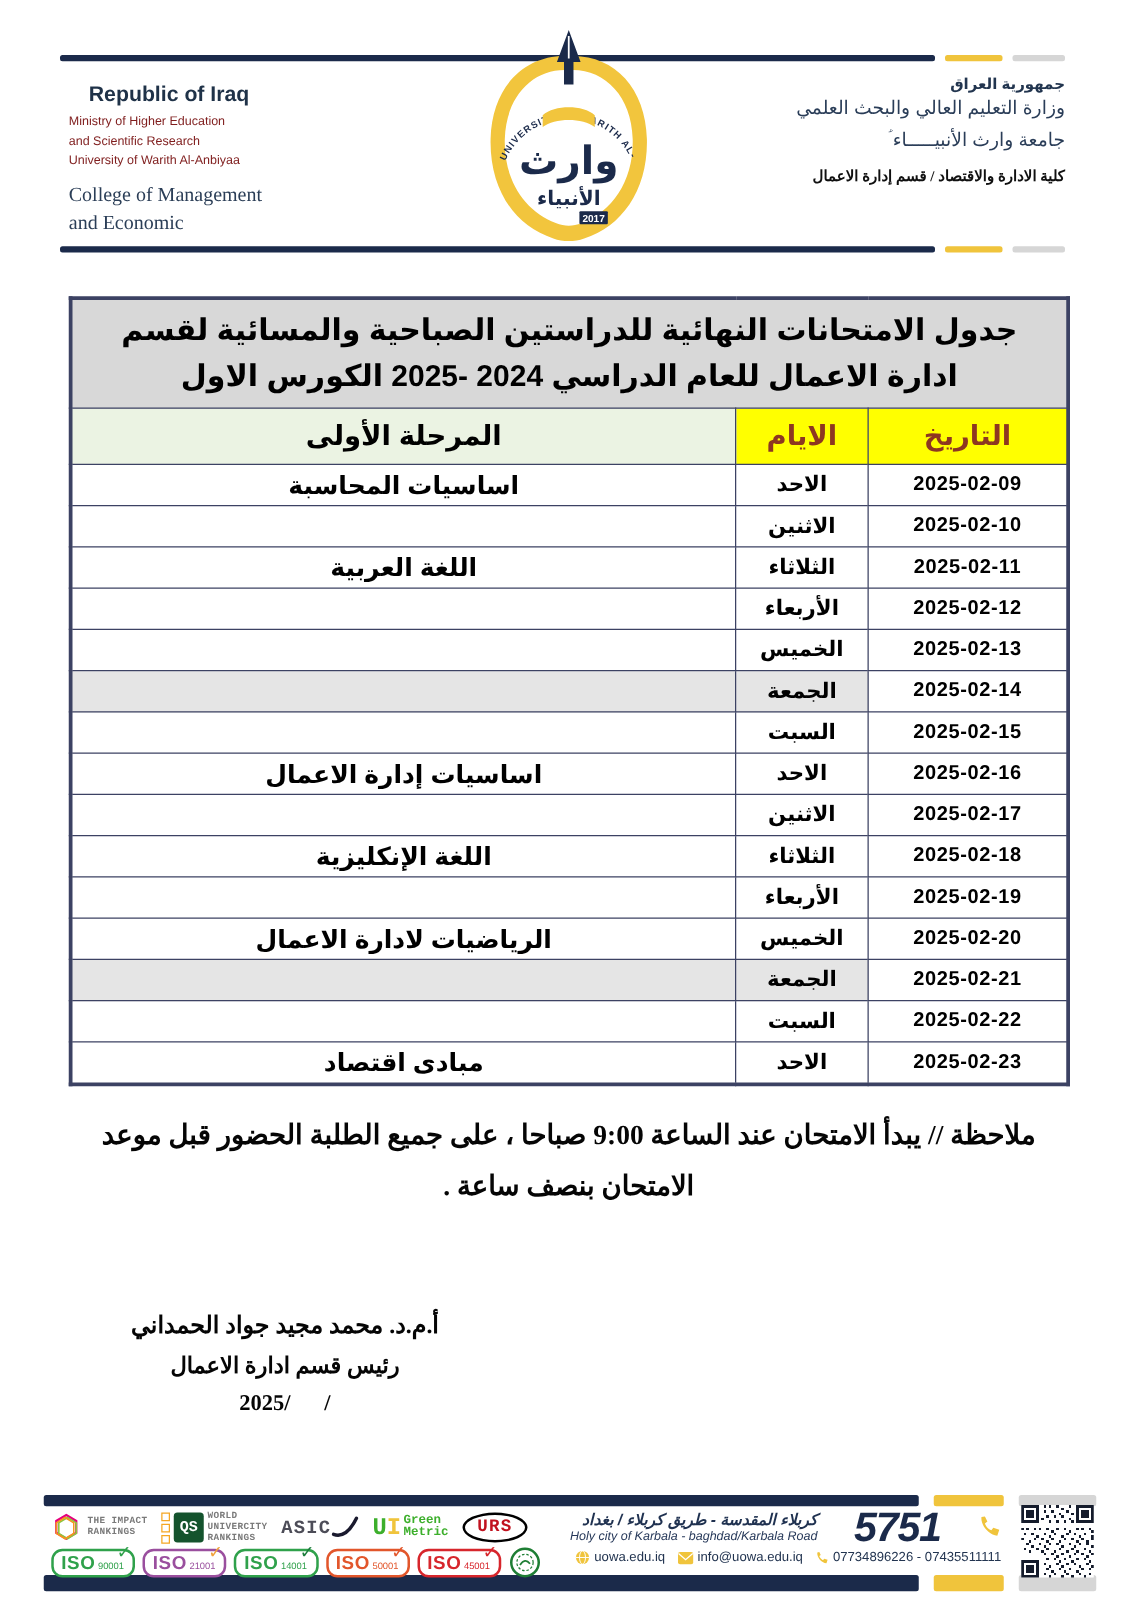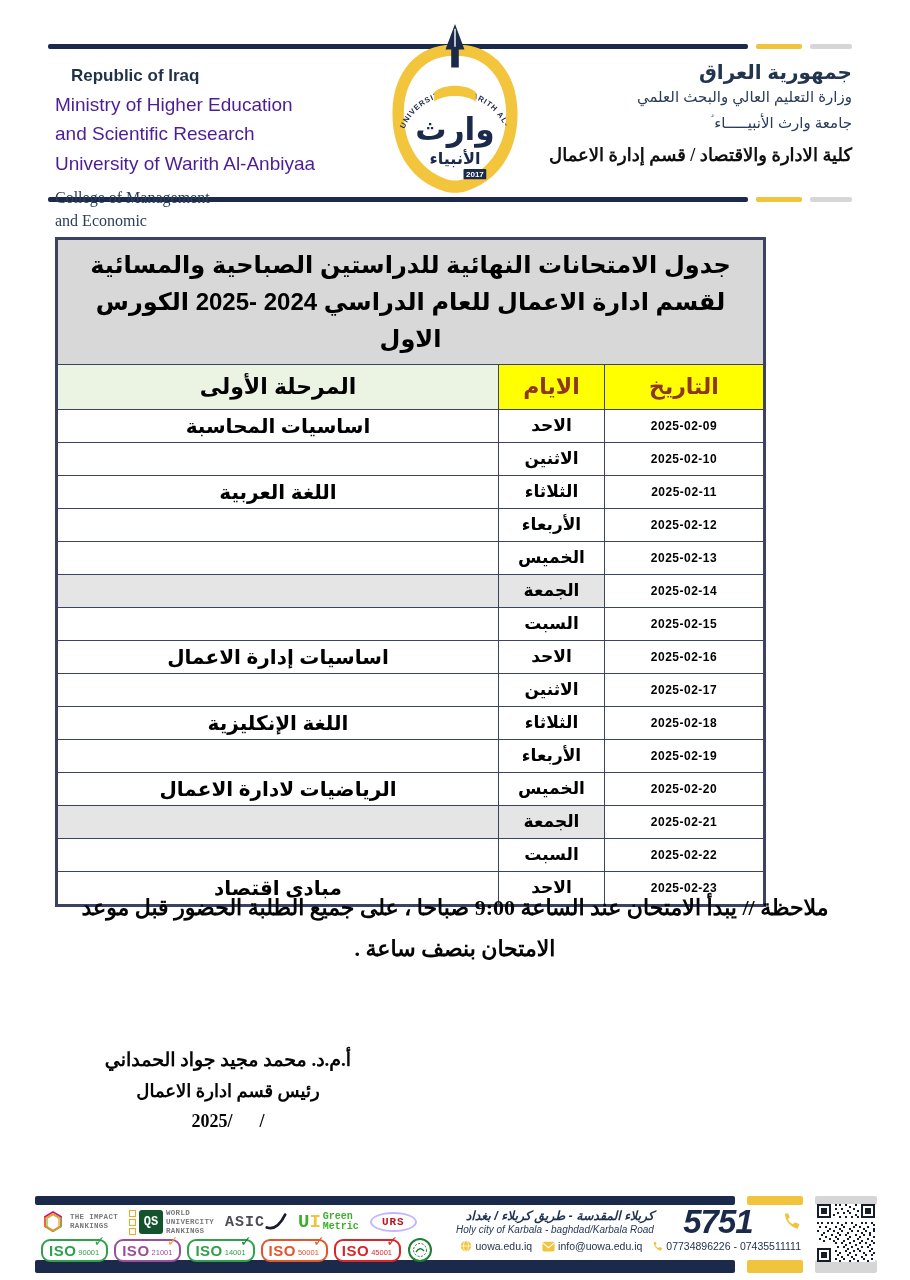--- a/index.html
+++ b/index.html
@@ -8,42 +8,42 @@
 
   
   .seg{position:absolute;height:5px;border-radius:2px;}
   .seg.navy{background:#1b2a4a;}
   .seg.yellow{background:#f0c43c;}
   .seg.gray{background:#d6d6d6;}
 
   
   .hdr-left{position:absolute;left:55px;top:66px;}
   .hl1{font-weight:bold;font-size:17px;color:#1f3248;margin-bottom:4px;margin-left:16px;}
-  .hl{font-size:19px;color:#4c1d95;line-height:1.55;}
+  .hl{font-size:10px;color:#7f1d1d;line-height:1.55;}
   .hl-serif{font-family:"Liberation Serif","DejaVu Serif",serif;font-size:16px;color:#2b3e57;line-height:1.4;margin-top:9px;}
 
   .hdr-right{position:absolute;right:58px;top:60px;text-align:right;direction:rtl;}
-  .hr1{font-weight:bold;font-size:20px;color:#22354f;}
+  .hr1{font-weight:bold;font-size:12px;color:#22354f;}
   .hr2{font-size:15px;color:#2a3d58;line-height:1.7;}
-  .hr4{font-weight:bold;font-size:18px;color:#101010;margin-top:9px;
+  .hr4{font-weight:bold;font-size:12px;color:#101010;margin-top:9px;
        font-family:"Liberation Serif","DejaVu Serif",serif;}
 
   .logo{position:absolute;left:380px;top:24px;width:150px;height:180px;}
 
   
-  table.sched{position:absolute;left:55px;top:237px;width:711px;border-collapse:collapse;
+  table.sched{position:absolute;left:55px;top:237px;width:801px;border-collapse:collapse;
               direction:rtl;table-layout:fixed;}
   table.sched,table.sched td{border:1.6px solid #3c4263;}
   table.sched{border:3px solid #3c4263;}
   td.t-title{background:#d8d8d8;font-weight:bold;font-size:24px;text-align:center;
              padding:6px 16px;line-height:1.55;height:64px;}
   .h-date,.h-day{background:#ffff00;color:#8d3721;font-weight:bold;font-size:22px;
                  text-align:center;height:42px;}
   .h-stage{background:#ebf3e3;color:#000;font-weight:bold;font-size:22px;text-align:center;}
-  td.c-date{font-size:12px;font-weight:bold;text-align:center;letter-spacing:.5px;height:30px;}
+  td.c-date{font-size:16px;font-weight:bold;text-align:center;letter-spacing:.5px;height:30px;}
   td.c-day{font-size:17px;font-weight:bold;text-align:center;}
   td.c-sub{font-size:20px;font-weight:bold;text-align:center;}
   tr.holiday td.c-sub,tr.holiday td.c-day{background:#e5e5e5;}
 
   
   .note{position:absolute;left:48px;top:888px;width:814px;direction:rtl;text-align:center;
         font-family:"Liberation Serif","DejaVu Serif",serif;font-weight:bold;font-size:22px;
         line-height:1.85;color:#050505;}
   .sig{position:absolute;left:68px;top:1048px;width:320px;direction:rtl;text-align:center;
        font-family:"Liberation Serif","DejaVu Serif",serif;font-weight:bold;color:#050505;}
@@ -62,22 +62,22 @@
   .qs-sq{width:24px;height:24px;background:#14532d;border-radius:3px;color:#fff;font-weight:bold;
          font-size:12px;display:flex;align-items:center;justify-content:center;}
   .qs-dots{display:flex;flex-direction:column;gap:2px;}
   .qs-dots i{width:5px;height:5px;border:1.4px solid #f5a623;display:block;}
   .asic{display:flex;align-items:center;}
   .asic-t{font-size:15px;font-weight:bold;color:#4c4c57;letter-spacing:1px;}
   .gm{display:flex;align-items:center;gap:2px;}
   .gm-ui b{font-size:19px;}
   .gm-u{color:#3daf2c;}.gm-i{color:#f0c43c;}
   .gm-txt{font-size:10px;font-weight:bold;color:#3daf2c;line-height:1.05;}
-  .urs{border:2px solid #c4b5fd;border-radius:50%;padding:2px 10px;color:#c1121f;
-       font-weight:bold;font-size:11px;letter-spacing:1px;}
+  .urs{border:2px solid #000000;border-radius:50%;padding:2px 10px;color:#c1121f;
+       font-weight:bold;font-size:14px;letter-spacing:1px;}
   .iso{display:inline-flex;align-items:flex-end;gap:2px;border:2px solid var(--c);color:var(--c);
        border-radius:9px;padding:2px 7px 2px 6px;background:#fff;position:relative;}
   .iso b{font-size:15px;letter-spacing:.5px;line-height:1;}
   .iso small{font-size:7.5px;margin-bottom:1px;}
   .iso .chk{position:absolute;top:-8px;right:1px;font-size:14px;font-weight:bold;color:var(--ck);}
 
   .contact{position:absolute;right:76px;top:9px;width:345px;}
   .c-top{display:flex;align-items:center;justify-content:space-between;gap:12px;font-style:italic;}
   .addr{text-align:right;}
   .addr-ar{direction:rtl;font-weight:bold;font-size:12.5px;color:#1f3150;}

